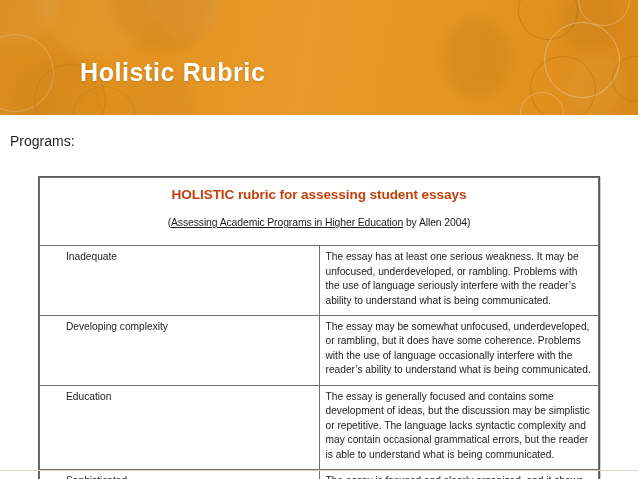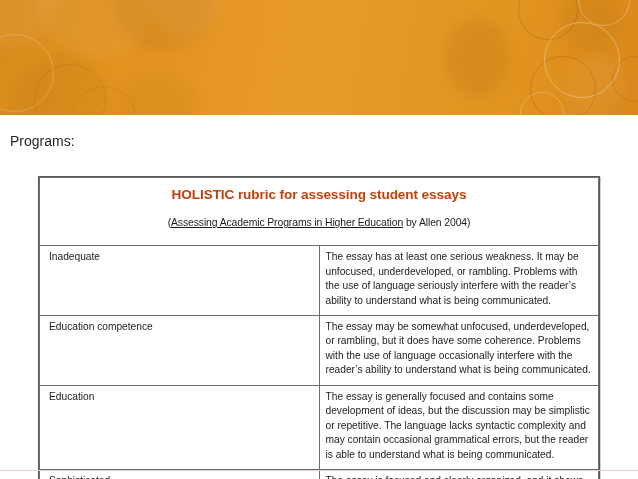--- a/index.html
+++ b/index.html
@@ -87,21 +87,21 @@
     border: 1px solid #6d6d6d;
     vertical-align: top;
     padding: 4px 6px 7px 6px;
     font-family: "Liberation Sans", sans-serif;
     font-size: 10.2px;
     line-height: 1.42;
     color: #1c1c1c;
   }
   .rubric td.level {
     width: 107px;
-    padding-left: 9px;
+    padding-left: 26px;
     margin-left: 28px;
   }
   .title-cell {
     text-align: center;
     padding: 7px 6px 14px 6px !important;
     border-bottom: 1px solid #6d6d6d;
   }
   .rubric-title {
     font-size: 13.6px;
     font-weight: bold;
@@ -149,41 +149,42 @@
     <div class="deco ring" style="left:-24px; top:34px; width:76px; height:76px; border:1px solid rgba(255,255,255,0.22);"></div>
     <div class="deco ring" style="left:34px; top:64px; width:70px; height:70px; border:1px solid rgba(150,88,10,0.22);"></div>
     <div class="deco ring" style="left:72px; top:86px; width:62px; height:62px; border:1px solid rgba(150,88,10,0.18);"></div>
     <div class="deco ring" style="left:518px; top:-20px; width:58px; height:58px; border:1px solid rgba(120,70,5,0.26);"></div>
     <div class="deco ring" style="left:578px; top:-26px; width:50px; height:50px; border:1px solid rgba(255,255,255,0.26);"></div>
     <div class="deco ring" style="left:544px; top:22px; width:74px; height:74px; border:1px solid rgba(255,255,255,0.32);"></div>
     <div class="deco ring" style="left:530px; top:56px; width:64px; height:64px; border:1px solid rgba(120,70,5,0.24);"></div>
     <div class="deco ring" style="left:520px; top:92px; width:42px; height:42px; border:1px solid rgba(255,255,255,0.24);"></div>
     <div class="deco ring" style="left:612px; top:56px; width:44px; height:44px; border:1px solid rgba(120,70,5,0.20);"></div>
 
+    <div class="header-title">Holistic Rubric</div>
   </div>
 
   <div class="example-label">Programs:</div>
 
   <div class="rubric">
     <table>
       <tbody>
         <tr>
           <td class="title-cell" colspan="2">
             <div class="rubric-title">HOLISTIC rubric for assessing student essays</div>
             <div class="rubric-subtitle"><span>(</span><span class="src">Assessing Academic Programs in Higher Education</span><span> by Allen 2004)</span></div>
           </td>
         </tr>
 
         <tr>
           <td class="level">Inadequate</td>
           <td class="desc">The essay has at least one serious weakness.  It may be unfocused, underdeveloped, or rambling.  Problems with the use of language seriously interfere with the reader’s ability to understand what is being communicated.</td>
         </tr>
 
         <tr>
-          <td class="level">Education competence</td>
+          <td class="level">Developing complexity</td>
           <td class="desc">The essay may be somewhat unfocused, underdeveloped, or rambling, but it does have some coherence.  Problems with the use of language occasionally interfere with the reader’s ability to understand what is being communicated.</td>
         </tr>
 
         <tr>
           <td class="level">Education</td>
           <td class="desc">The essay is generally focused and contains some development of ideas, but the discussion may be simplistic or repetitive.  The language lacks syntactic complexity and may contain occasional grammatical errors, but the reader is able to understand what is being communicated.</td>
         </tr>
 
         <tr>
           <td class="level">Sophisticated</td>

